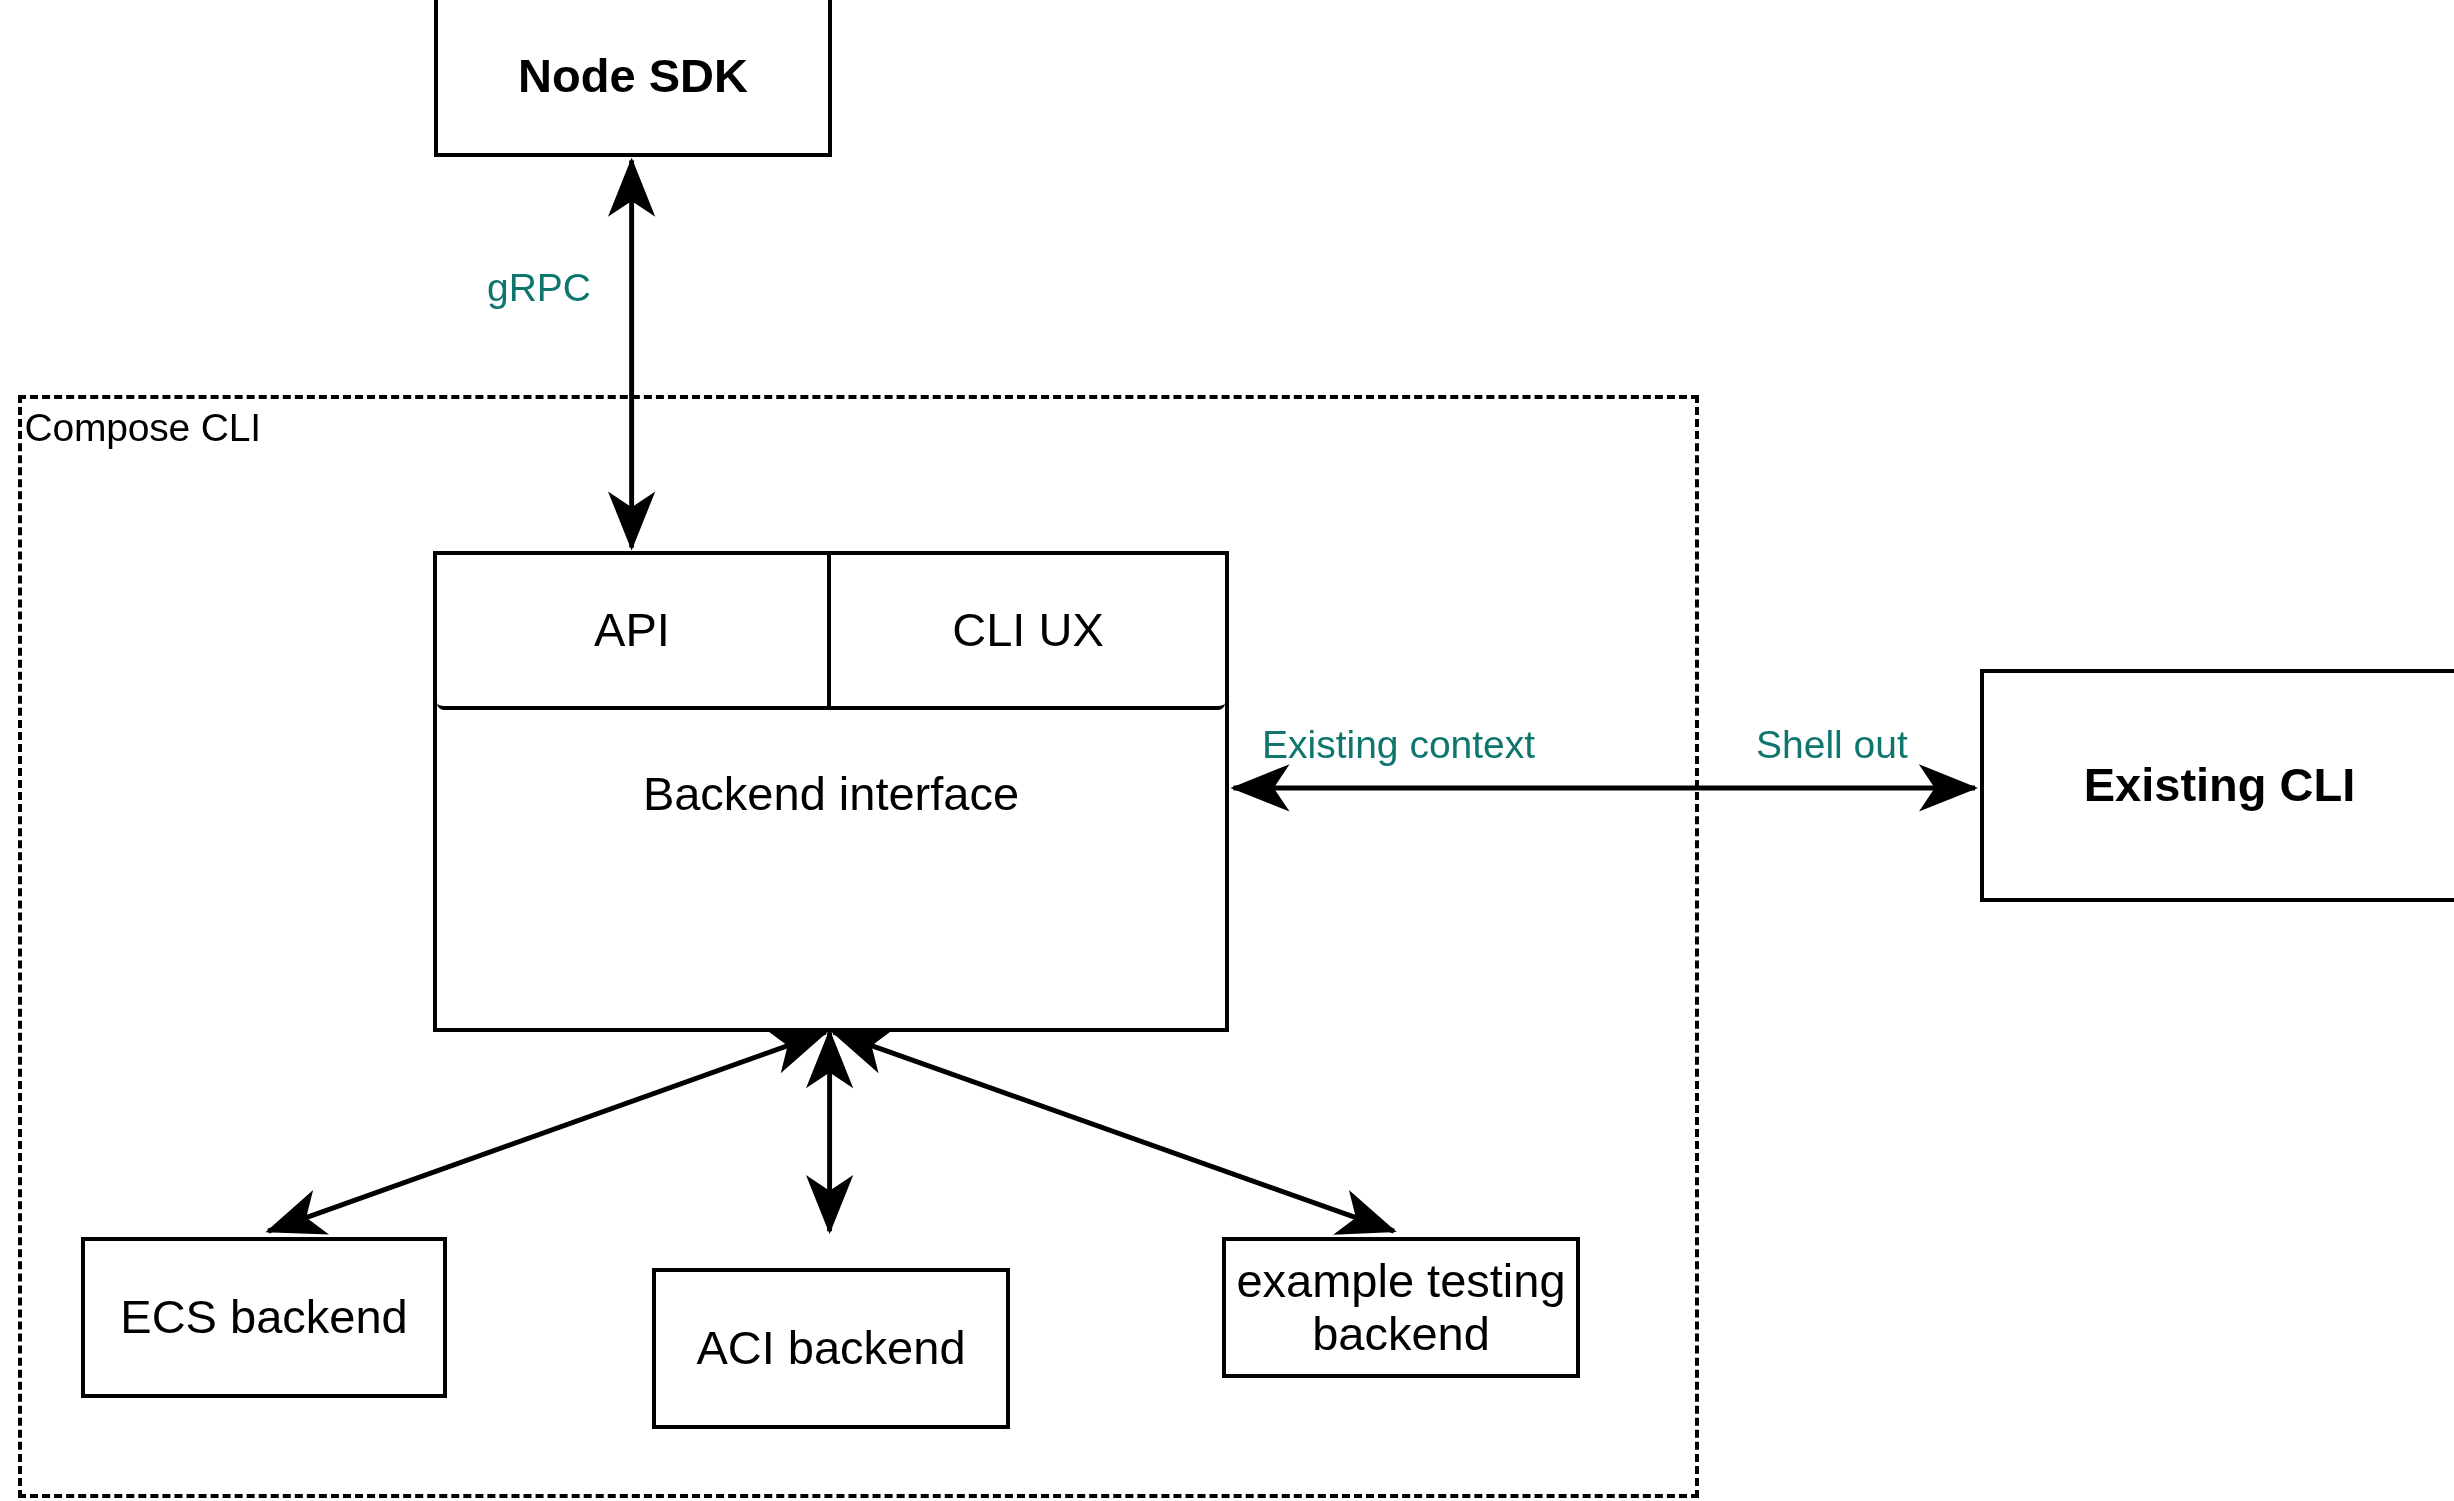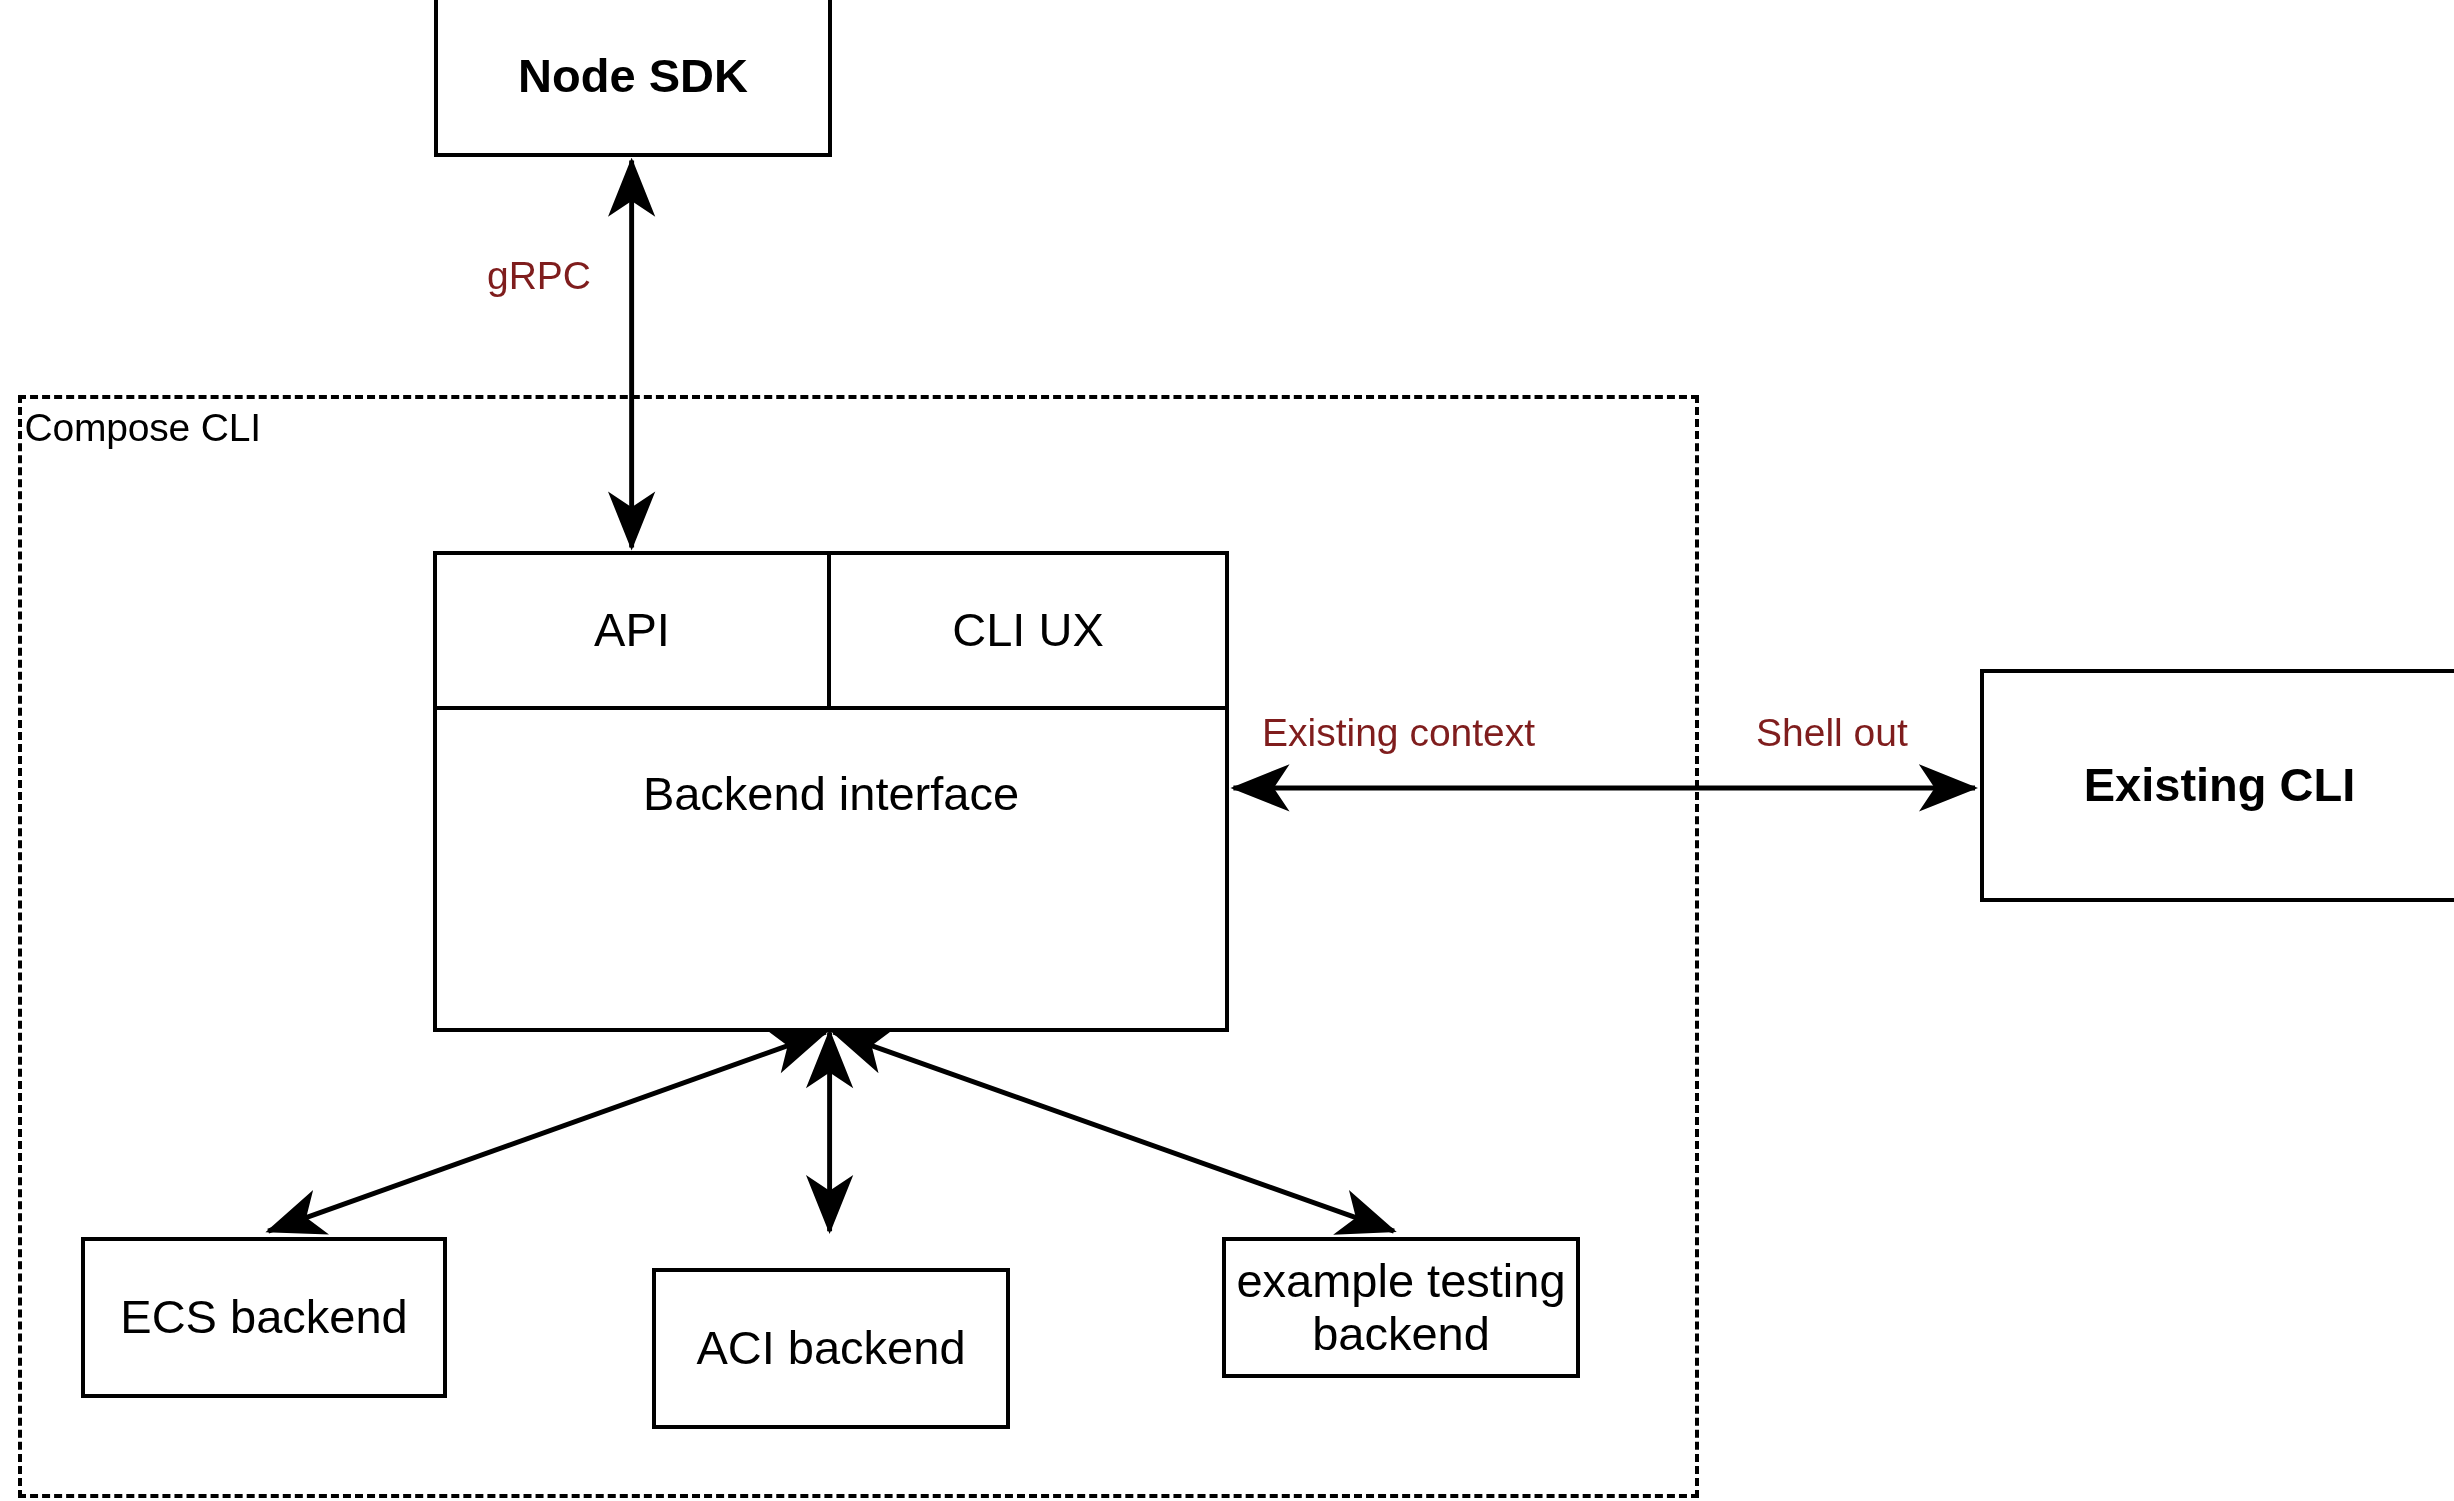--- a/index.html
+++ b/index.html
@@ -81,20 +81,21 @@
     box-sizing: border-box;
     border: 4.9px solid #000000;
     background: #ffffff;
     display: flex;
     flex-direction: column;
   }
   .stack-row {
     display: flex;
     flex: 0 0 auto;
     box-sizing: border-box;
+    border-radius: 7px;
   }
   #stack-row-top {
     height: 155px;
     border-bottom: 4.9px solid #000000;
   }
   #stack-row-mid {
     height: 148px;
     border-bottom: 4.9px solid #000000;
   }
   #stack-row-bot {
@@ -140,22 +141,23 @@
   #example-backend-box {
     left: 1222px;
     top: 1237px;
     width: 358px;
     height: 141px;
   }
   
   .edge-label {
     position: absolute;
     font-size: 39px;
-    color: #7f1d1d;
+    color: #0f766e;
     white-space: nowrap;
+    margin-top: 12px;
   }
   #label-grpc {
     left: 487px;
     top: 254px;
   }
   #label-existing-context {
     left: 1262px;
     top: 711px;
   }
   #label-shell-out {

